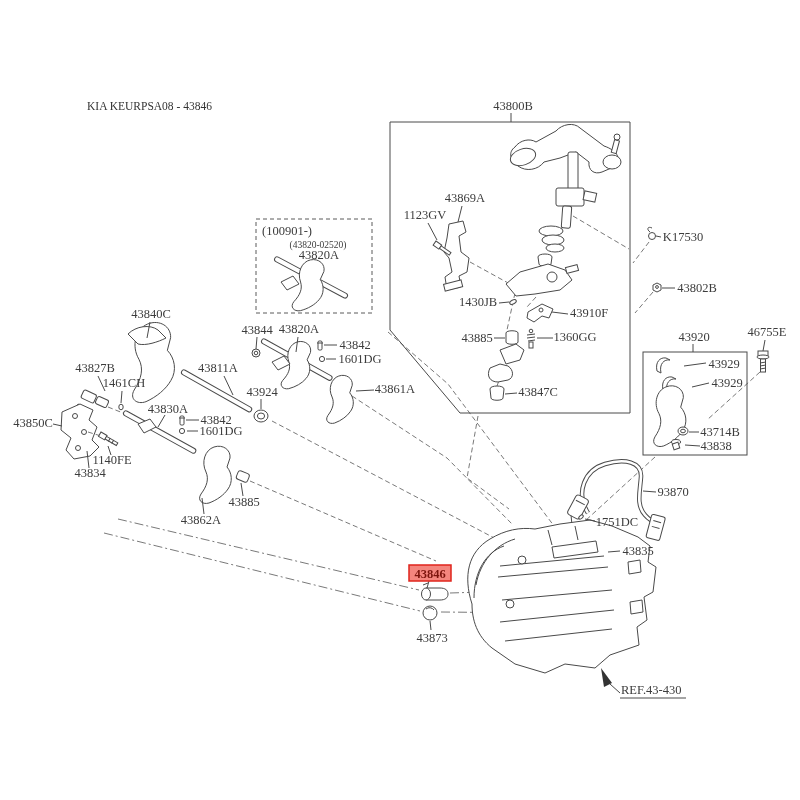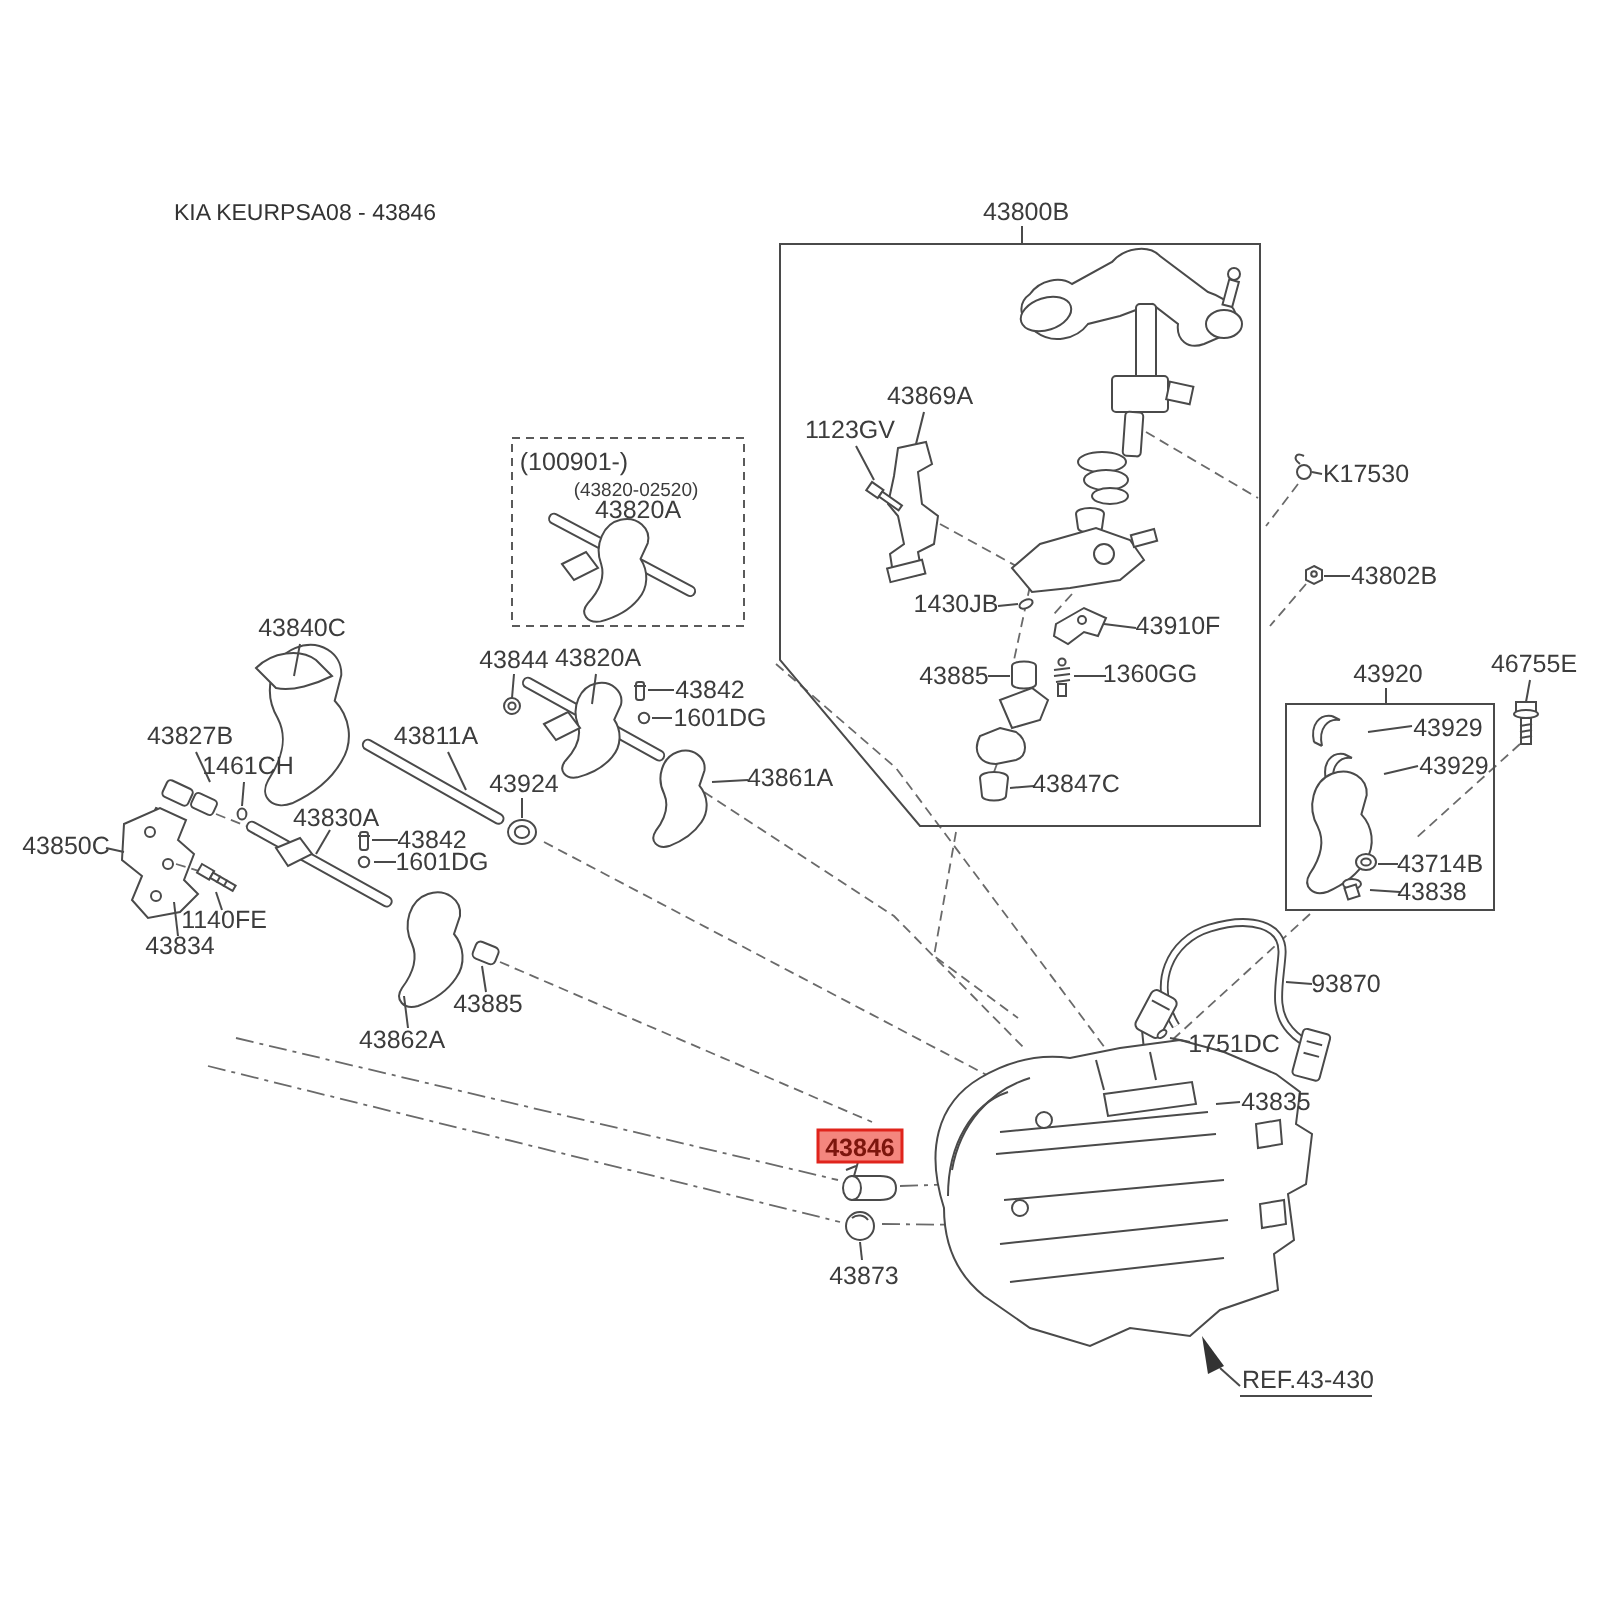--- a/index.html
+++ b/index.html
@@ -1,16 +1,16 @@
 <!DOCTYPE html>
 <html><head>
 <meta charset="utf-8">
 <style>
   html,body{margin:0;padding:0;background:#ffffff;}
-  .stage{width:800px;height:800px;position:relative;background:#fff;font-family:Liberation Sans, sans-serif;}
+  .stage{width:800px;height:800px;position:relative;background:#fff;font-family:Liberation Serif, serif;}
   svg{display:block;}
   .lbl{font-size:12.5px;fill:#3c3c3c;}
   .lbl-sm{font-size:9.5px;fill:#3c3c3c;}
   .lbl-hd{font-size:11.5px;fill:#333;}
   .hl-txt{font-size:12.5px;fill:#7c150d;font-weight:bold;}
   .ln{stroke:#4a4a4a;stroke-width:1;fill:none;}
   .wh{fill:#ffffff;stroke:#4a4a4a;stroke-width:1;}
   .dash{stroke:#6a6a6a;stroke-width:0.9;fill:none;stroke-dasharray:5 3;}
   .ddot{stroke:#6a6a6a;stroke-width:0.9;fill:none;stroke-dasharray:9 3 2 3;}
   .dbox{fill:none;stroke:#5a5a5a;stroke-width:1;stroke-dasharray:4 3;}

